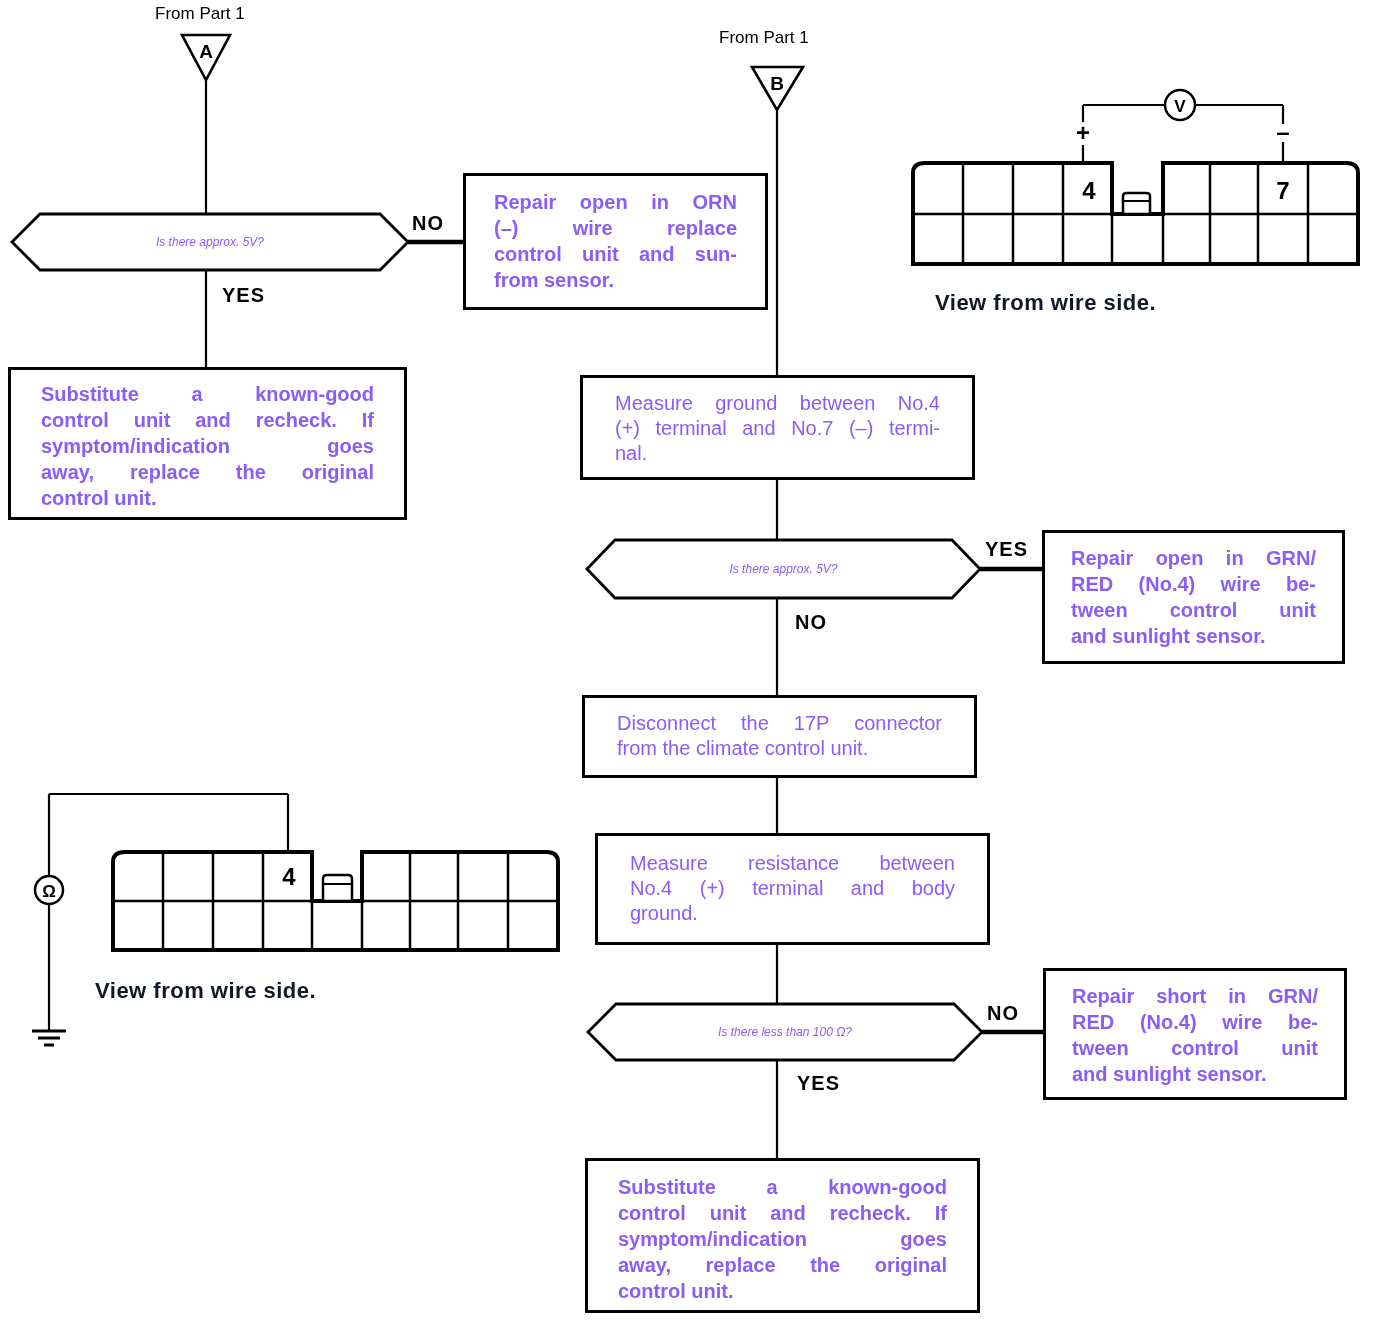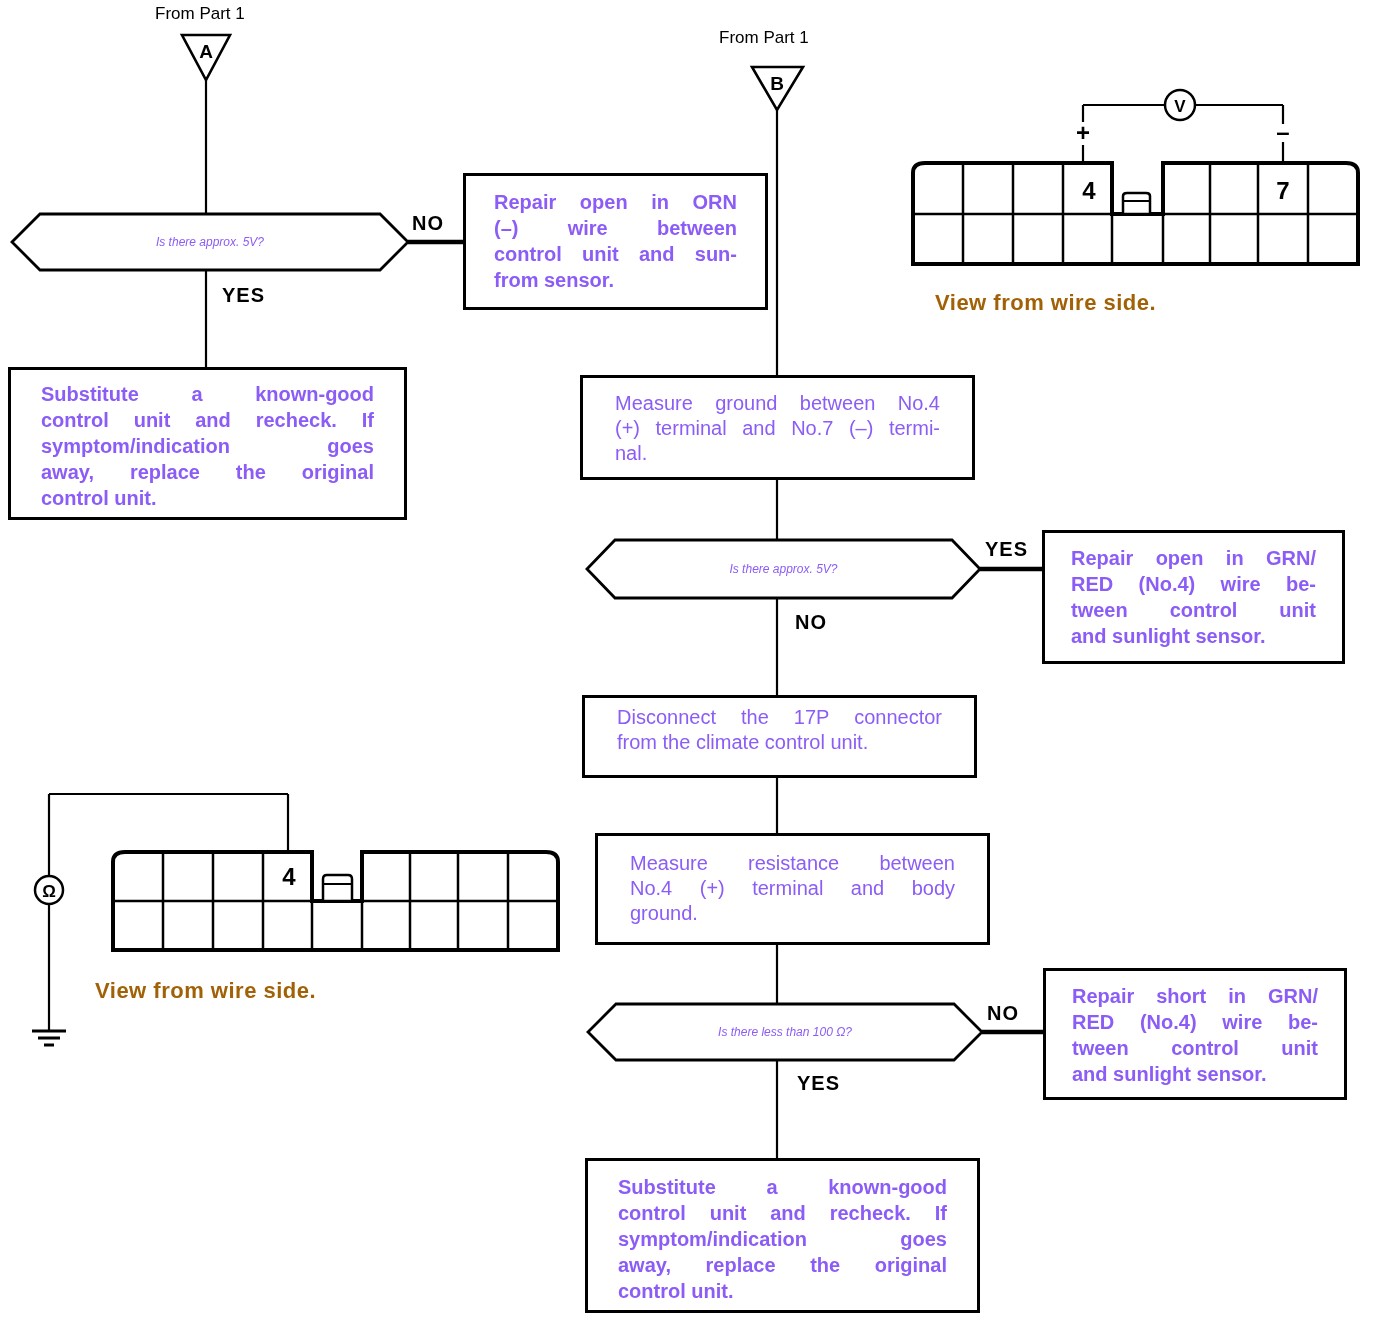--- a/index.html
+++ b/index.html
@@ -22,21 +22,21 @@
   .hex-label {
     position:absolute; display:flex; align-items:center; justify-content:center;
     font-size:12px; color:#8b5cf6;font-style:italic;
   }
   .branch {
     position:absolute; font-weight:bold; font-size:20px; color:#000;
     letter-spacing:1px;
   }
   .fromlabel { position:absolute; font-size:17px; color:#000; }
   .caption {
-    position:absolute; font-weight:bold; font-size:22px; color:#a16207;
+    position:absolute; font-weight:bold; font-size:22px; color:#0f172a;
     letter-spacing:0.5px;
   }
 </style>
 </head>
 <body>
 
 <div class="page">
 
   <svg class="layer" viewBox="0 0 1376 1322" xmlns="http://www.w3.org/2000/svg">
 
@@ -146,21 +146,21 @@
 
   <div class="fromlabel" style="left:155px; top:4px;">From Part 1</div>
   <div class="fromlabel" style="left:719px; top:28px;">From Part 1</div>
 
   <div class="hex-label" style="left:12px; top:214px; width:396px; height:56px;">Is there approx. 5V?</div>
   <div class="branch" style="left:412px; top:212px;">NO</div>
   <div class="branch" style="left:222px; top:284px;">YES</div>
 
   <div class="box bold" style="left:463px; top:173px; width:305px; height:137px; padding:13px 28px;">
       <div class="jl">Repair open in ORN</div>
-      <div class="jl">(–) wire between</div>
+      <div class="jl">(–) wire replace</div>
       <div class="jl">control unit and sun-</div>
       <div class="jl">from sensor.</div>
     </div>
   <div class="box bold" style="left:8px; top:367px; width:399px; height:153px; padding:11px 30px; line-height:26px;">
       <div class="jl">Substitute a known-good</div>
       <div class="jl">control unit and recheck. If</div>
       <div class="jl">symptom/indication goes</div>
       <div class="jl">away, replace the original</div>
       <div class="jl">control unit.</div>
     </div>
@@ -175,21 +175,21 @@
   <div class="branch" style="left:985px; top:538px;">YES</div>
   <div class="branch" style="left:795px; top:611px;">NO</div>
 
   <div class="box bold" style="left:1042px; top:503px; width:303px; height:134px; padding:12px 26px;margin-top:27px;">
       <div class="jl">Repair open in GRN/</div>
       <div class="jl">RED (No.4) wire be-</div>
       <div class="jl">tween control unit</div>
       <div class="jl">and sunlight sensor.</div>
     </div>
 
-  <div class="box" style="left:582px; top:695px; width:395px; height:83px; padding:7px 32px; line-height:25px;">
+  <div class="box" style="left:582px; top:695px; width:395px; height:83px; padding:13px 32px; line-height:25px;">
       <div class="jl">Disconnect the 17P connector</div>
       <div class="jl">from the climate control unit.</div>
     </div>
 
   <div class="box" style="left:583px; top:833px; width:395px; height:112px; padding:15px 32px; line-height:25px;margin-left:12px;">
       <div class="jl">Measure resistance between</div>
       <div class="jl">No.4 (+) terminal and body</div>
       <div class="jl">ground.</div>
     </div>
 

